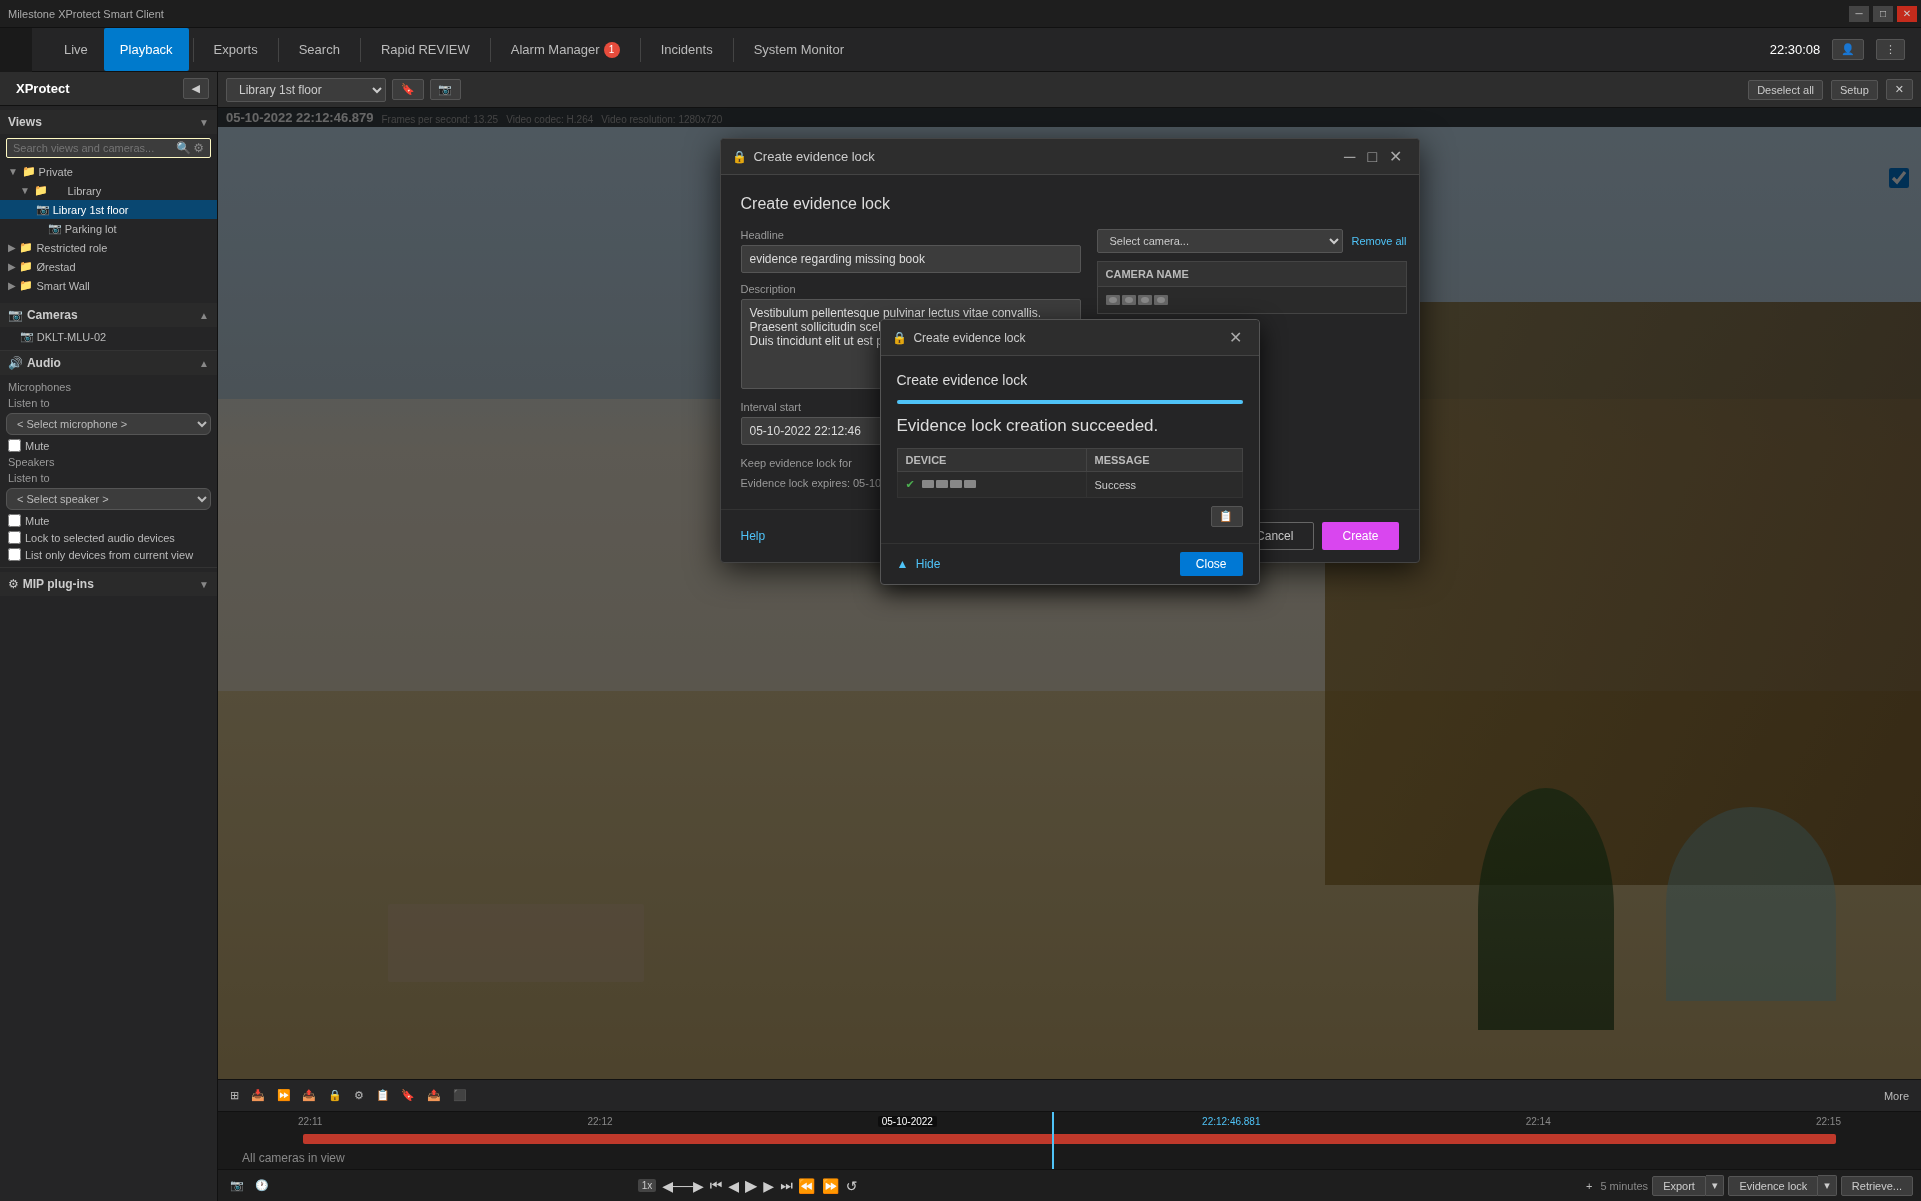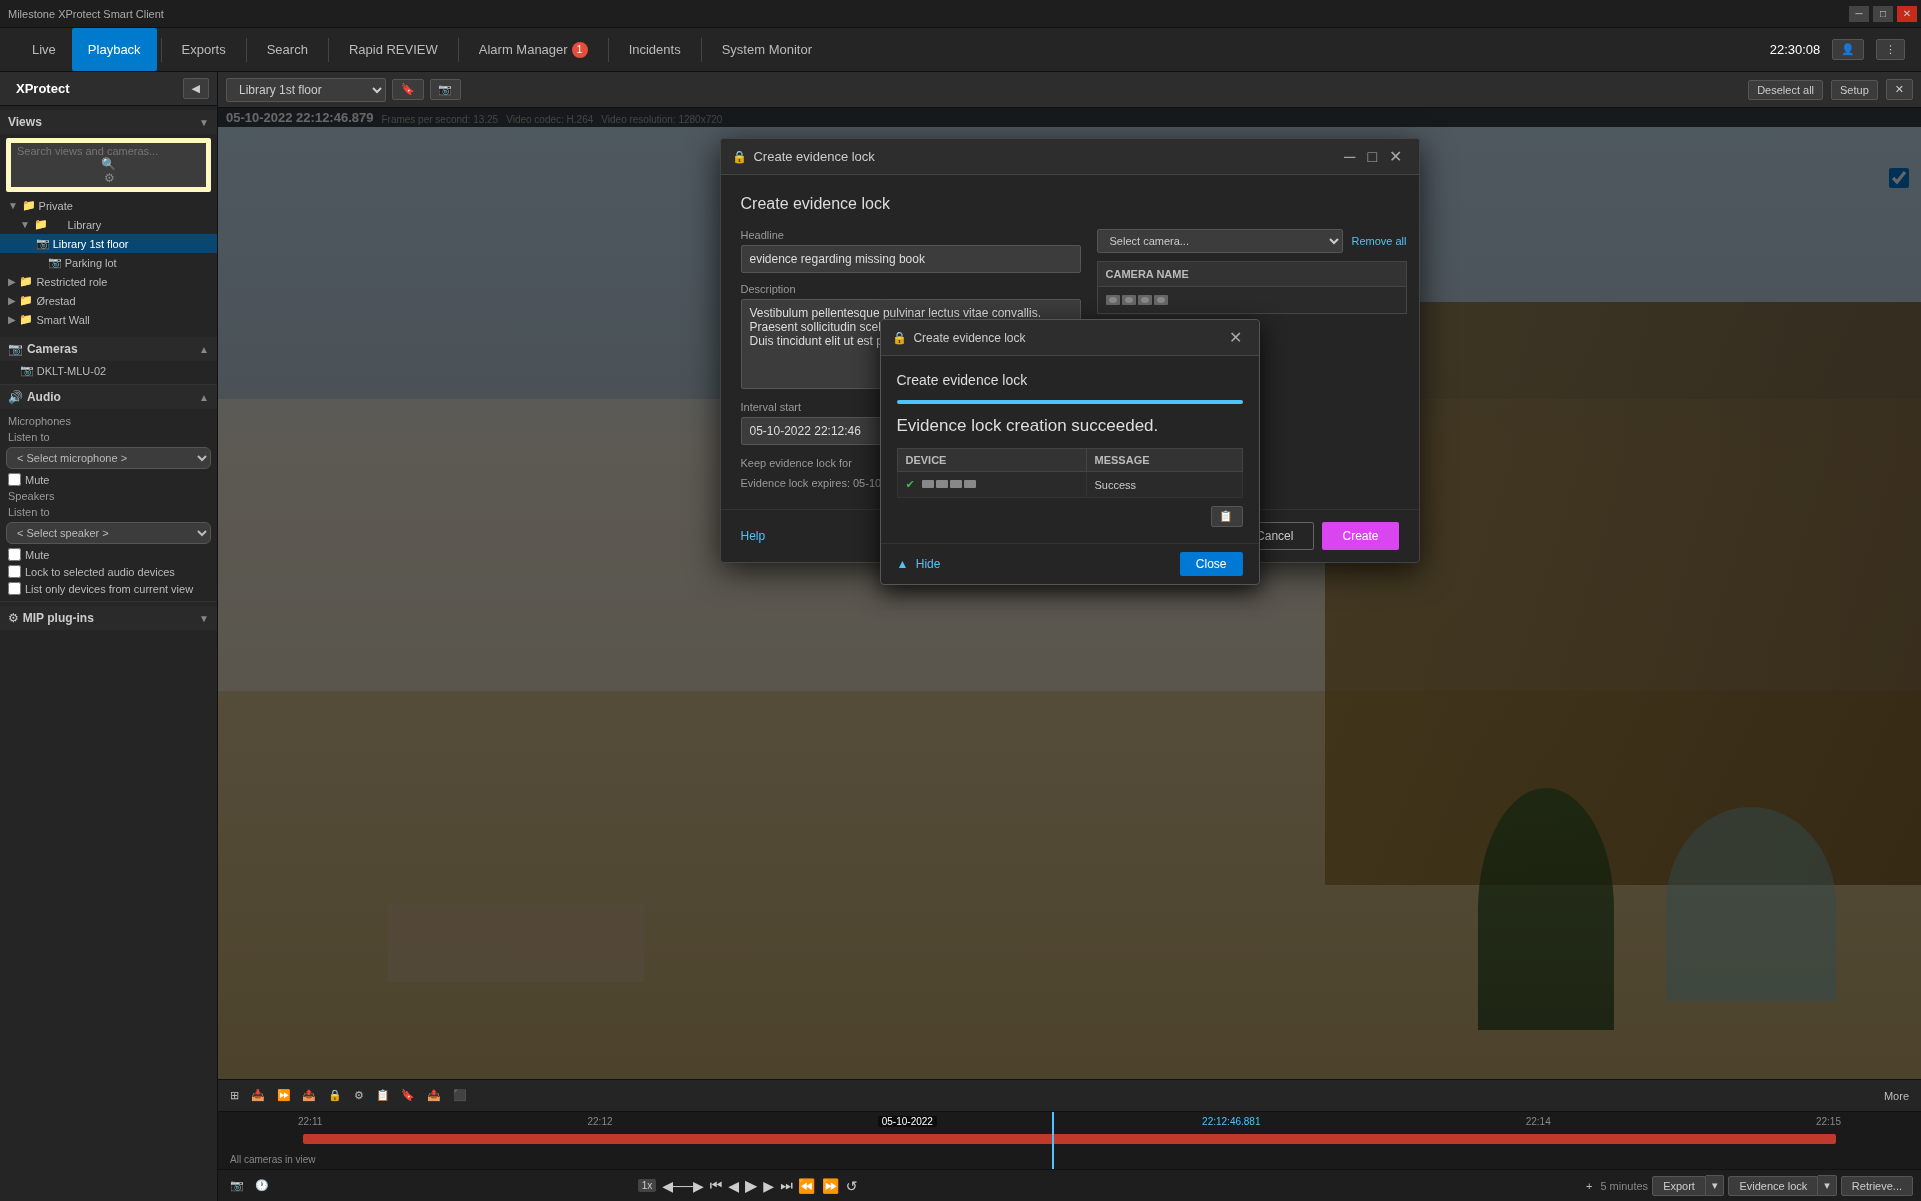--- a/index.html
+++ b/index.html
@@ -21,20 +21,21 @@
     #titlebar .win-btn.close { background: #c42b1c; }
 
     
     #topnav {
       background: #252526;
       height: 44px;
       display: flex;
       align-items: center;
       border-bottom: 1px solid #111;
       padding: 0 16px;
+      margin-left: 32px;
     }
     .nav-tab {
       padding: 6px 16px;
       color: #bbb;
       cursor: pointer;
       font-size: 13px;
       border: none;
       background: transparent;
       height: 100%;
       display: flex;
@@ -79,24 +80,23 @@
       padding: 5px 8px;
       background: #2a2a2a;
       cursor: pointer;
     }
     .sidebar-section-title { font-size: 12px; color: #ccc; font-weight: bold; }
     .search-box {
       display: flex;
       align-items: center;
       margin: 4px 6px;
       background: #3c3c3c;
-      border: 5px solid #fef9c3;
+      border: 1px solid #fef9c3;
       border-radius: 2px;
       padding: 2px 6px;
-      flex-direction: column;
     }
     .search-box input {
       background: transparent;
       border: none;
       color: #ccc;
       font-size: 11px;
       width: 100%;
       outline: none;
     }
     .tree-item {
@@ -557,21 +557,21 @@
       font-size: 14px;
     }
     .speed-badge {
       background: #444;
       color: #ccc;
       font-size: 10px;
       padding: 1px 4px;
       border-radius: 2px;
     }
 
-    .tl-all-cameras { font-size: 10px; color: #888; position: absolute; left: 12px; bottom: 4px; }
+    .tl-all-cameras { font-size: 12px; color: #888; position: absolute; left: 24px; bottom: 4px; }
   </style>
 </head>
 <body>
 
 <div id="titlebar">
   <span class="title">Milestone XProtect Smart Client</span>
   <div class="win-controls">
     <button class="win-btn">─</button>
     <button class="win-btn">□</button>
     <button class="win-btn close">✕</button>

